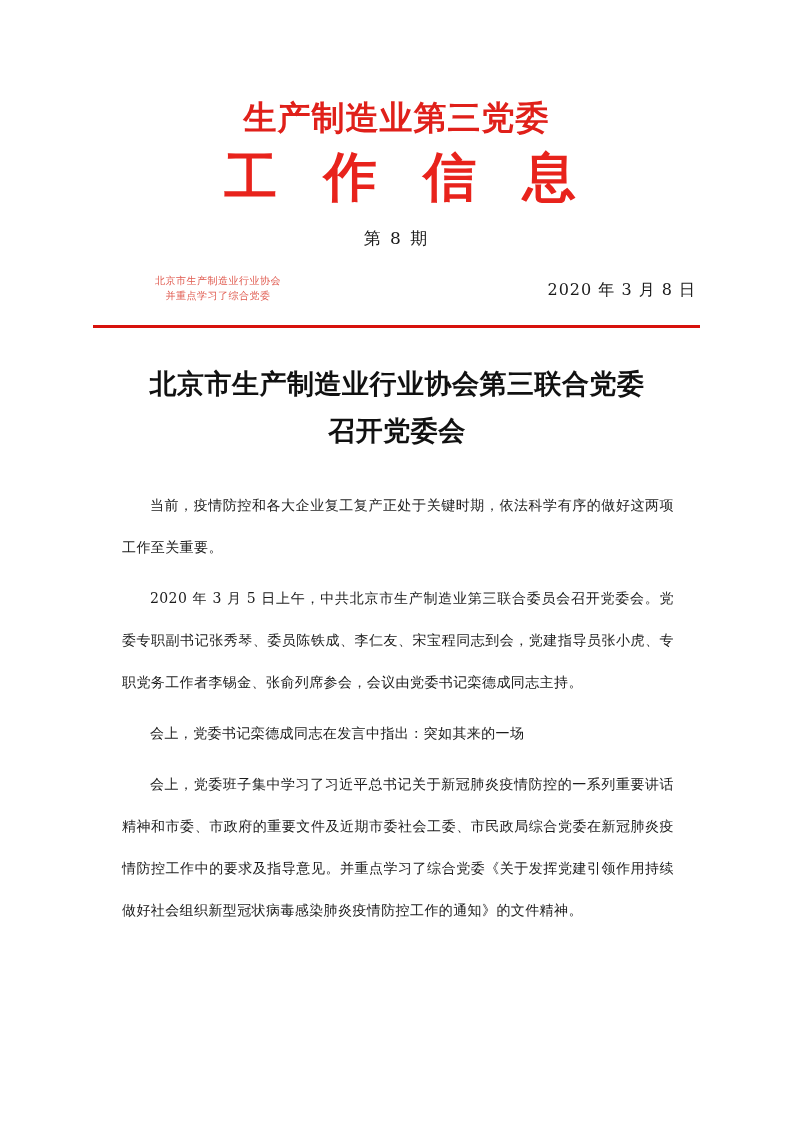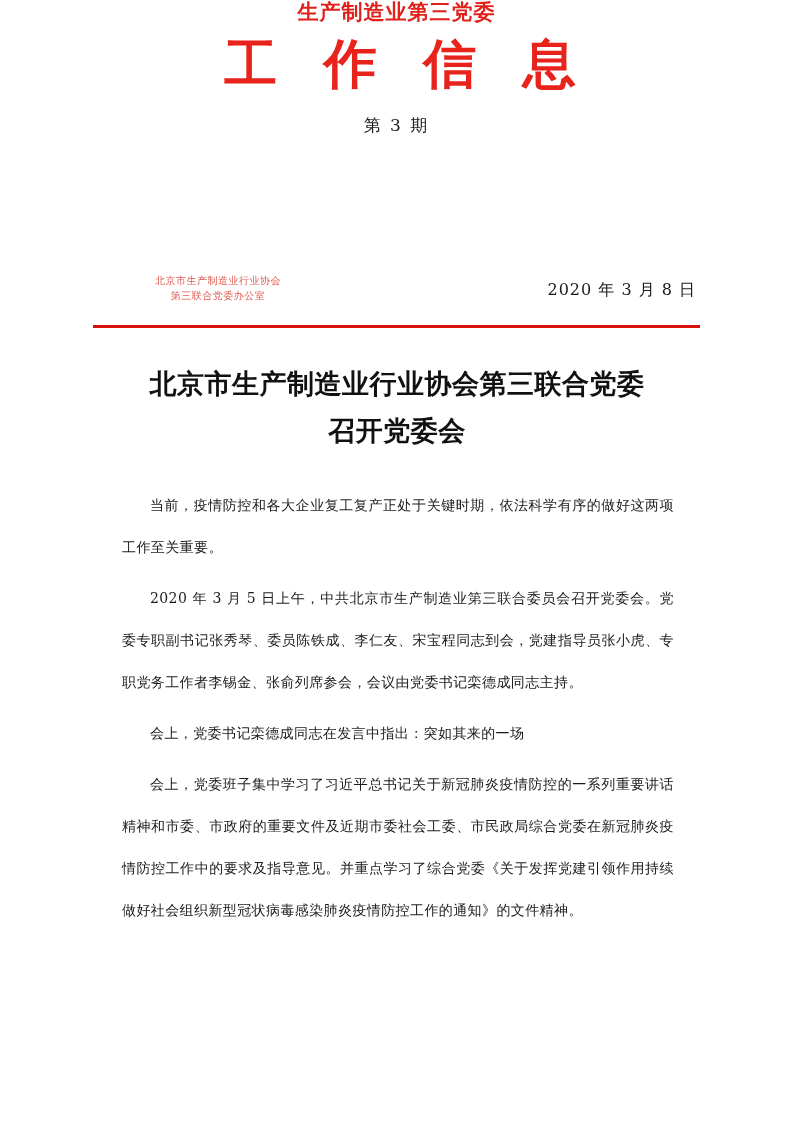--- a/index.html
+++ b/index.html
@@ -30,24 +30,25 @@
   .masthead {
     position: absolute;
     left: 0;
     top: 0;
     width: 793px;
   }
 
   .masthead-line1 {
     text-align: center;
     color: #e0201a;
-    font-size: 21px;
+    font-size: 33px;
     font-weight: 700;
     letter-spacing: 1px;
     line-height: 1.15;
+    margin-top: 99px;
     font-family: "DejaVu Serif", "Liberation Serif", serif;
   }
 
   .masthead-line2 {
     text-align: center;
     color: #e8231c;
     font-size: 53px;
     font-weight: 700;
     letter-spacing: 14px;
     line-height: 1.1;
@@ -145,27 +146,27 @@
   }
 </style>
 </head>
 <body>
 
 <div class="page">
 
   <div class="masthead">
     <div class="masthead-line1">生产制造业第三党委</div>
     <div class="masthead-line2">工 作 信 息</div>
-    <div class="issue-no">第 3 期</div>
+    <div class="issue-no">第 8 期</div>
   </div>
 
   <div class="issuer-row">
     <div class="issuer-org">
       <span class="org-l1">北京市生产制造业行业协会</span>
-      <span class="org-l2">第三联合党委办公室</span>
+      <span class="org-l2">并重点学习了综合党委</span>
     </div>
     <div class="issue-date">2020 年 3 月 8 日</div>
   </div>
 
   <div class="red-rule"></div>
 
   <div class="doc-title">
     <span class="title-l1">北京市生产制造业行业协会第三联合党委</span>
     <span class="title-l2">召开党委会</span>
   </div>

